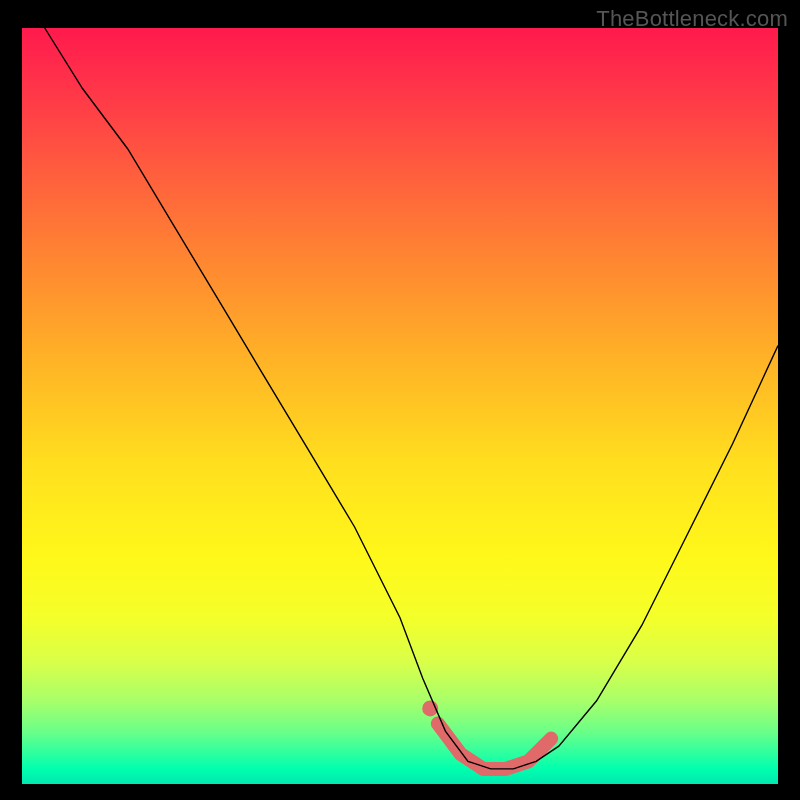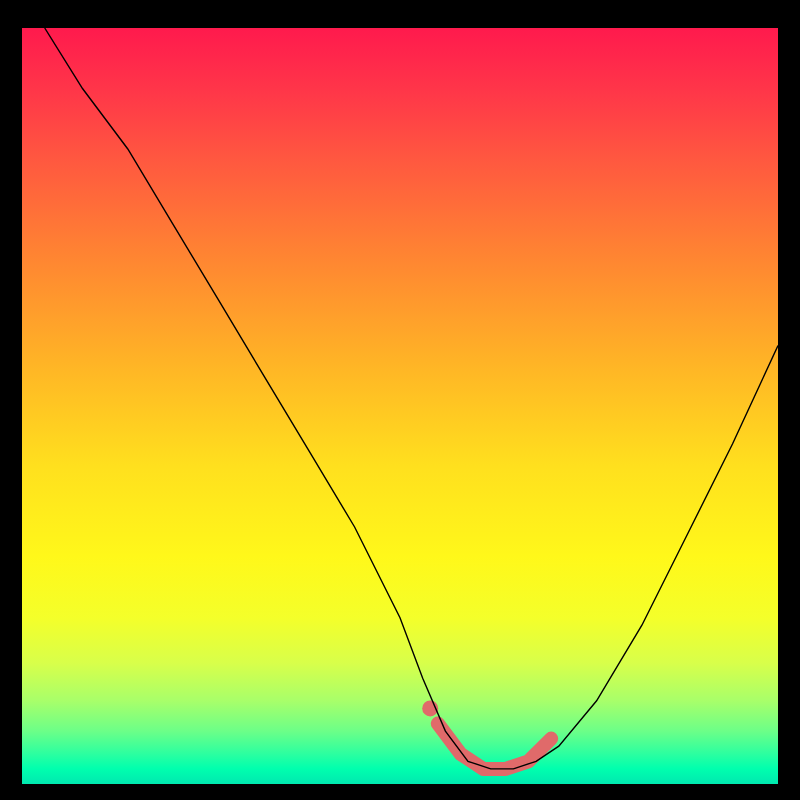--- a/index.html
+++ b/index.html
@@ -65,20 +65,21 @@
     stroke-linejoin: round;
   }
   .highlight-dot {
     fill: #e06a6a;
   }
 </style>
 </head>
 <body>
 <div class="frame">
 
+  <div class="watermark">TheBottleneck.com</div>
 
   <div class="plot-area">
     <div class="gradient"></div>
     <svg class="curve" viewBox="0 0 756 756" preserveAspectRatio="none">
       <path id="highlight-path" class="highlight" d="M415.8 695.5 L438.5 725.8 L461.2 740.9 L483.8 740.9 L506.5 733.3 L529.2 710.6"></path>
       <circle id="highlight-dot" class="highlight-dot" r="8" cx="408.2" cy="680.4"></circle>
       <path id="curve-path" class="curve-line" d="M22.7 0.0 L60.5 60.5 L105.8 121.0 L151.2 196.6 L196.6 272.2 L241.9 347.8 L287.3 423.4 L332.6 499.0 L378.0 589.7 L400.7 650.2 L423.4 703.1 L446.0 733.3 L468.7 740.9 L491.4 740.9 L514.1 733.3 L536.8 718.2 L574.6 672.8 L619.9 597.2 L665.3 506.5 L710.6 415.8 L756.0 317.5"></path>
     </svg>
   </div>
 </div>

